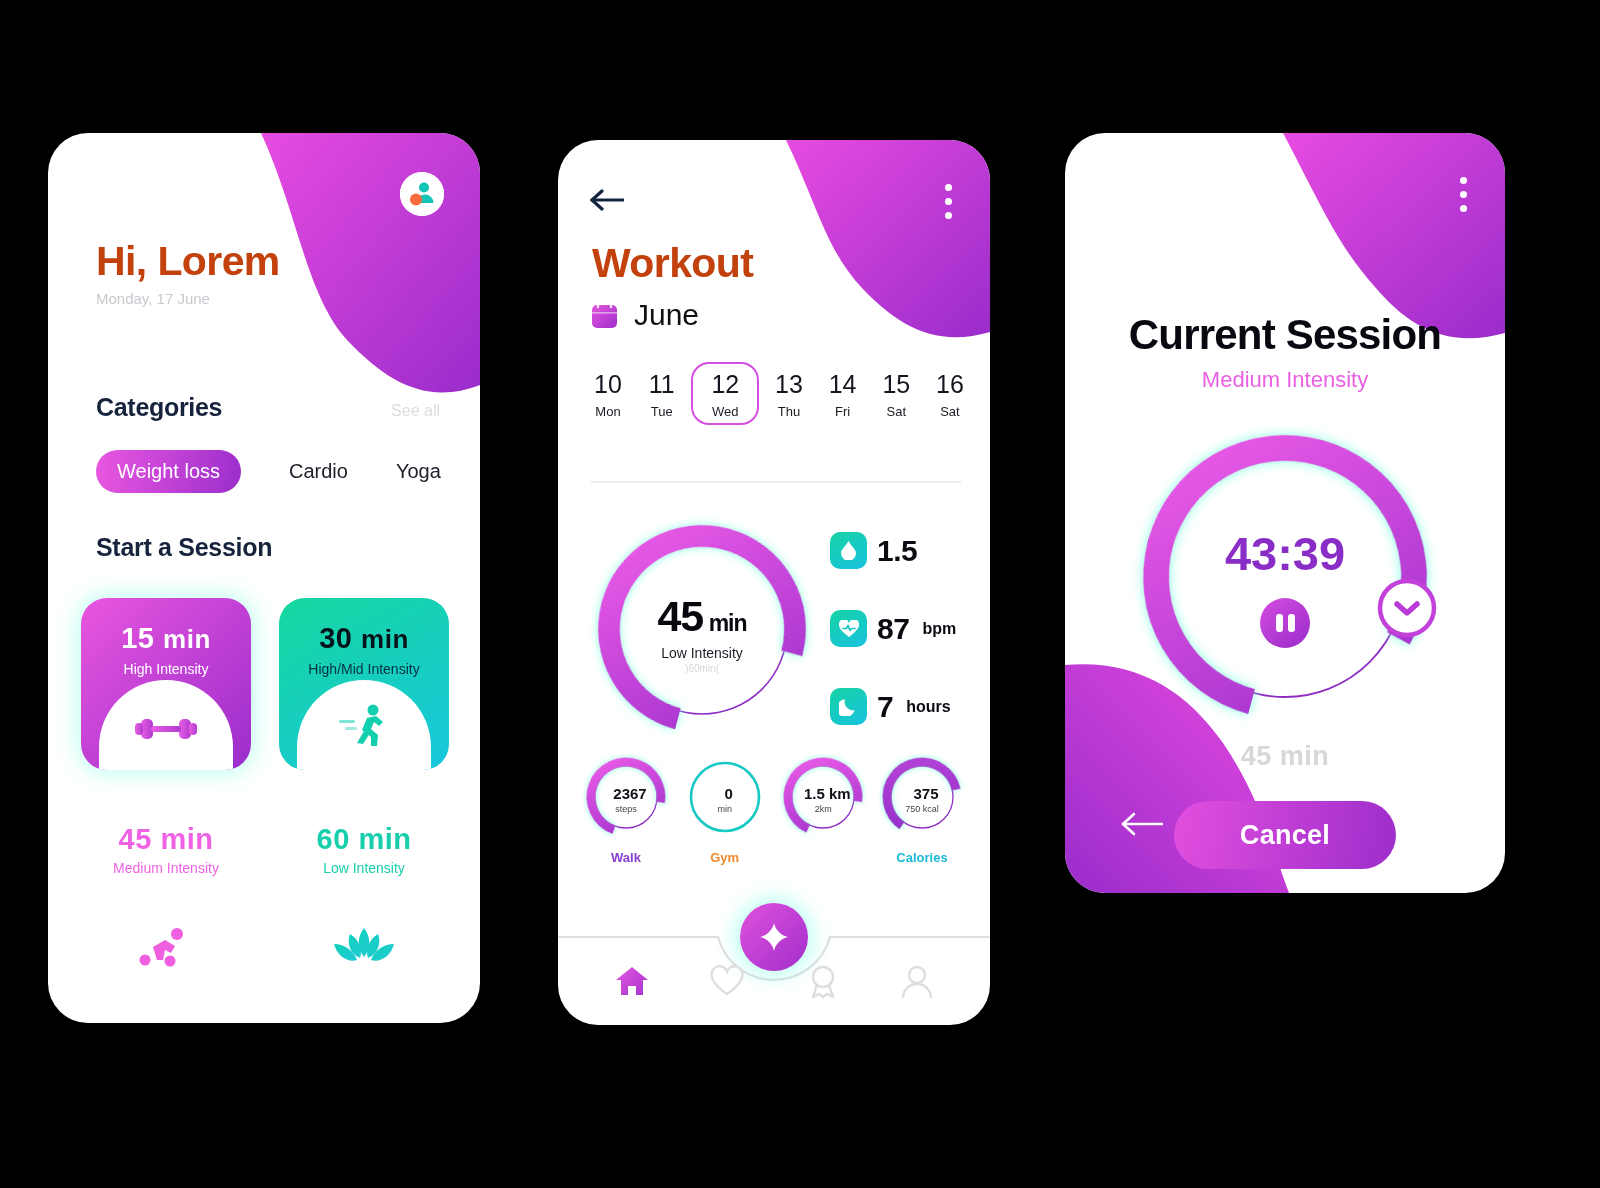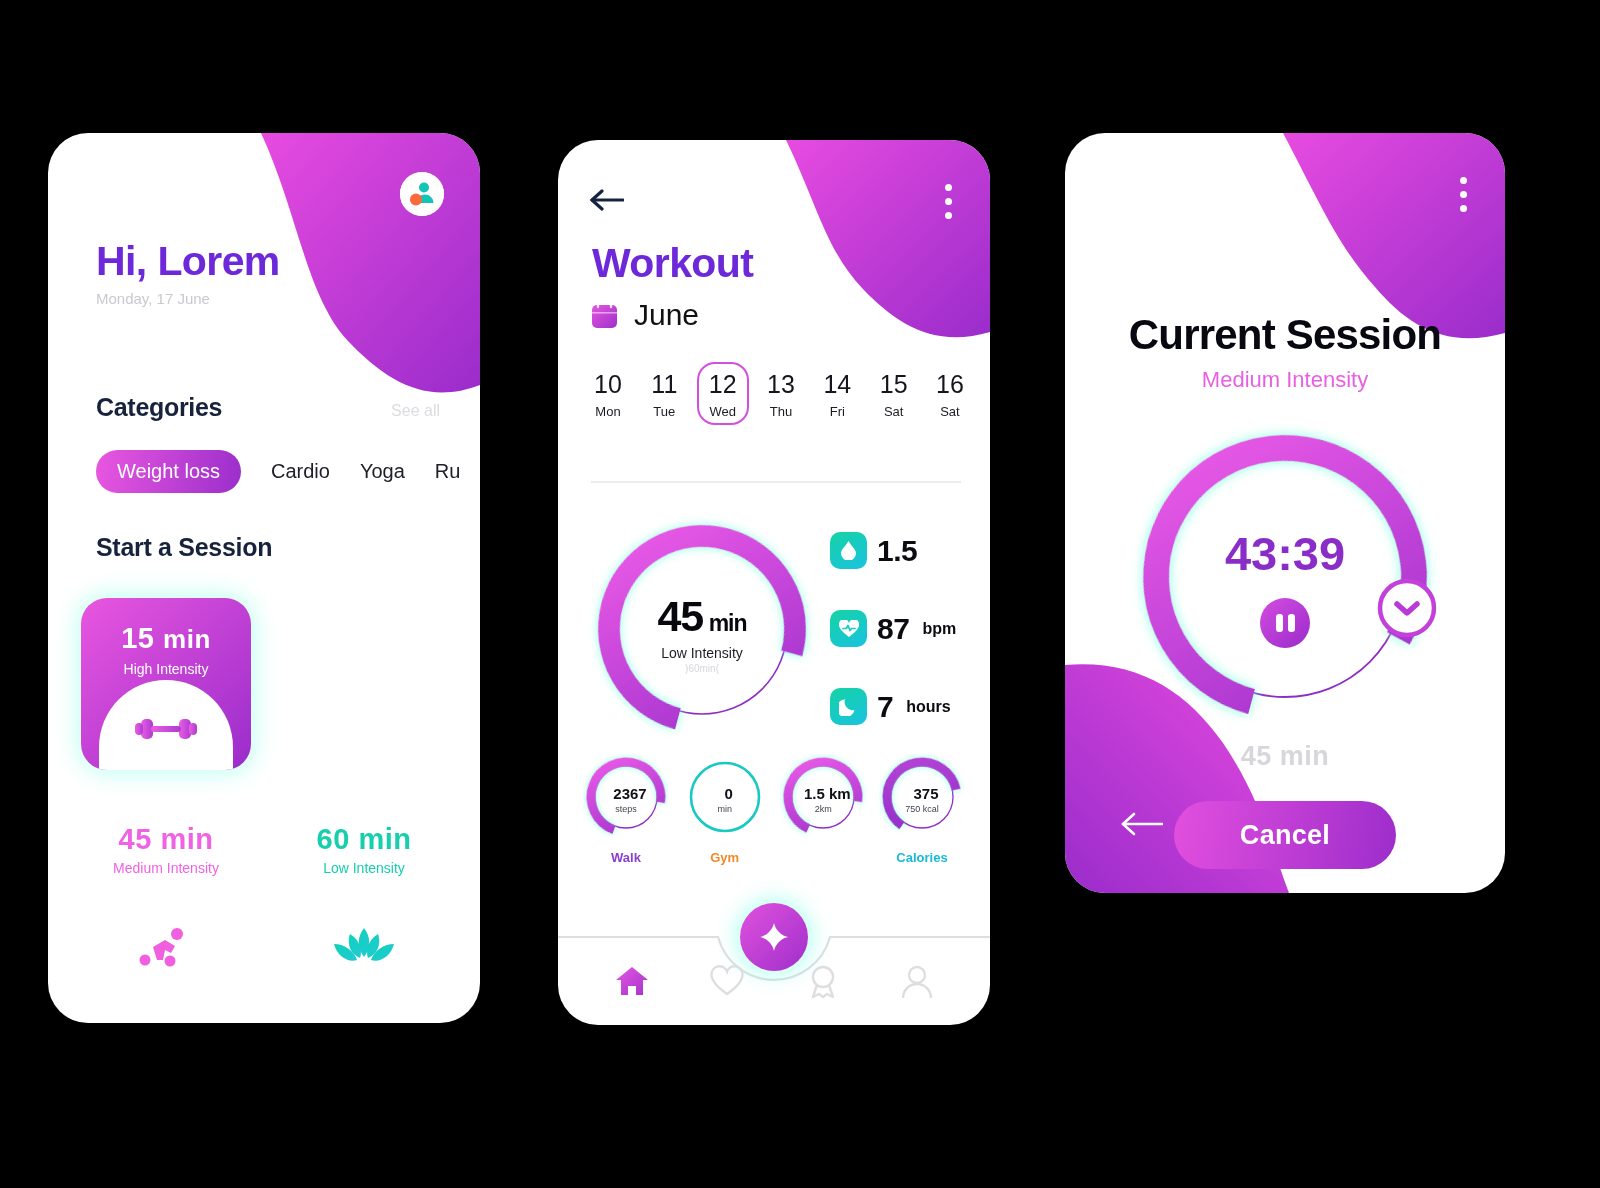--- a/index.html
+++ b/index.html
@@ -14,35 +14,35 @@
   .phone{
     position:absolute;background:#fff;border-radius:40px;overflow:hidden;
   }
   #screen1{left:48px;top:133px;width:432px;height:890px;}
   #screen2{left:558px;top:140px;width:432px;height:885px;}
   #screen3{left:1065px;top:133px;width:440px;height:760px;}
 
   .blob{position:absolute;pointer-events:none;}
 
   
-  .h1{font-size:41px;font-weight:bold;color:#6d28d9;letter-spacing:-0.6px;}
+  .h1{font-size:41px;font-weight:bold;color:#c2410c;letter-spacing:-0.6px;}
   .sub{font-size:15px;color:#c9c9cf;}
   .sec-title{font-size:25px;font-weight:bold;color:#17233c;letter-spacing:-0.3px;}
   .see-all{font-size:16px;color:#dcdce1;}
 
   
   #screen1 .greet{position:absolute;left:48px;top:105px;}
   #screen1 .greet .sub{margin-top:5px;}
   .avatar{
     position:absolute;right:36px;top:39px;width:44px;height:44px;border-radius:50%;
     background:#fff;
   }
   .cat-head{position:absolute;left:48px;top:260px;width:344px;
             display:flex;align-items:baseline;justify-content:space-between;}
-  .chips{position:absolute;left:48px;top:317px;display:flex;align-items:center;gap:30px;white-space:nowrap;}
+  .chips{position:absolute;left:48px;top:317px;display:flex;align-items:center;gap:48px;white-space:nowrap;}
   .chip{font-size:20px;color:#20202c;}
   .chip.active{
     background:linear-gradient(100deg,#e957e0 0%,#9b2ecb 100%);
     color:#fff;border-radius:22px;padding:10px 21px;font-size:20px;
   }
   #screen1 .start-title{position:absolute;left:48px;top:400px;}
 
   .tiles{position:absolute;left:33px;top:465px;display:flex;gap:28px;}
   .tile{
     position:relative;width:170px;height:172px;border-radius:26px;overflow:hidden;
@@ -74,21 +74,21 @@
   .backarrow{position:absolute;left:32px;top:48px;cursor:pointer;}
   .kebab{position:absolute;right:38px;top:44px;display:flex;flex-direction:column;gap:7px;align-items:center;}
   .kebab i{width:7px;height:7px;border-radius:50%;background:#fff;display:block;}
   #screen2 .page-title{position:absolute;left:34px;top:100px;}
   .month{position:absolute;left:33px;top:158px;display:flex;align-items:center;gap:16px;}
   .month .mname{font-size:30px;color:#111;}
   .days{position:absolute;left:26px;top:222px;width:390px;display:flex;justify-content:space-between;}
   .day{width:48px;text-align:center;padding:8px 0 6px;border-radius:18px;}
   .day .dnum{font-size:25px;color:#15151d;font-weight:500;}
   .day .dwd{font-size:13px;color:#1c1c24;margin-top:5px;}
-  .day.sel{border:2px solid #d44fe0;padding:6px 0 4px;}
+  .day.sel{border:2px solid #d44fe0;padding:6px 8px 4px;}
   .divider{position:absolute;left:33px;top:341px;width:370px;height:2px;background:#ececed;}
 
   .ringwrap{position:absolute;left:30px;top:375px;width:228px;height:228px;}
   .stats{position:absolute;left:272px;top:392px;display:flex;flex-direction:column;gap:41px;}
   .stat{display:flex;align-items:center;gap:10px;}
   .sicon{width:37px;height:37px;border-radius:10px;
          background:linear-gradient(150deg,#15d3a4 0%,#19c2e0 100%);
          display:flex;align-items:center;justify-content:center;}
   .sval{font-size:30px;font-weight:bold;color:#0b0b12;letter-spacing:-0.5px;}
   .sunit{font-size:16px;font-weight:bold;color:#0b0b12;margin-left:3px;}
@@ -179,20 +179,38 @@
                 <linearGradient id="dbg" x1="0" y1="0" x2="1" y2="0">
                   <stop offset="0%" stop-color="#e95fe4"></stop>
                   <stop offset="100%" stop-color="#b03ad0"></stop>
                 </linearGradient>
               </defs>
             <rect x="6" y="7" width="12" height="20" rx="5" fill="url(#dbg)"></rect>
             <rect x="0" y="11" width="8" height="12" rx="4" fill="url(#dbg)"></rect>
             <rect x="44" y="7" width="12" height="20" rx="5" fill="url(#dbg)"></rect>
             <rect x="54" y="11" width="8" height="12" rx="4" fill="url(#dbg)"></rect>
             <rect x="16" y="14" width="30" height="6" rx="3" fill="url(#dbg)"></rect>
+          </svg>
+        </div>
+      </div>
+      <div class="tile teal">
+        <div class="tnum">
+          <span>30</span>&nbsp;<small>min</small>
+        </div>
+        <div class="tlbl">High/Mid Intensity</div>
+        <div class="dome"></div>
+        <div class="ticon">
+          <svg width="54" height="42" viewBox="0 0 54 42">
+            <g fill="#13cfae">
+              <circle cx="36" cy="6" r="5.5"></circle>
+              <path d="M30 14 l9-2 7 6 -4 4 -5-4 -3 7 7 6 -1 11 -6 0 0-9 -9-7 z"></path>
+              <path d="M27 27 l6 2 -7 11 -6-1 z"></path>
+              <rect x="2" y="16" width="16" height="3" rx="1.5" opacity=".55"></rect>
+              <rect x="8" y="23" width="12" height="3" rx="1.5" opacity=".4"></rect>
+            </g>
           </svg>
         </div>
       </div>
     </div>
 
     <div class="duo">
       <div class="duocell pink">
         <div class="dnum">
           <span>45</span>&nbsp;<span>min</span>
         </div>

